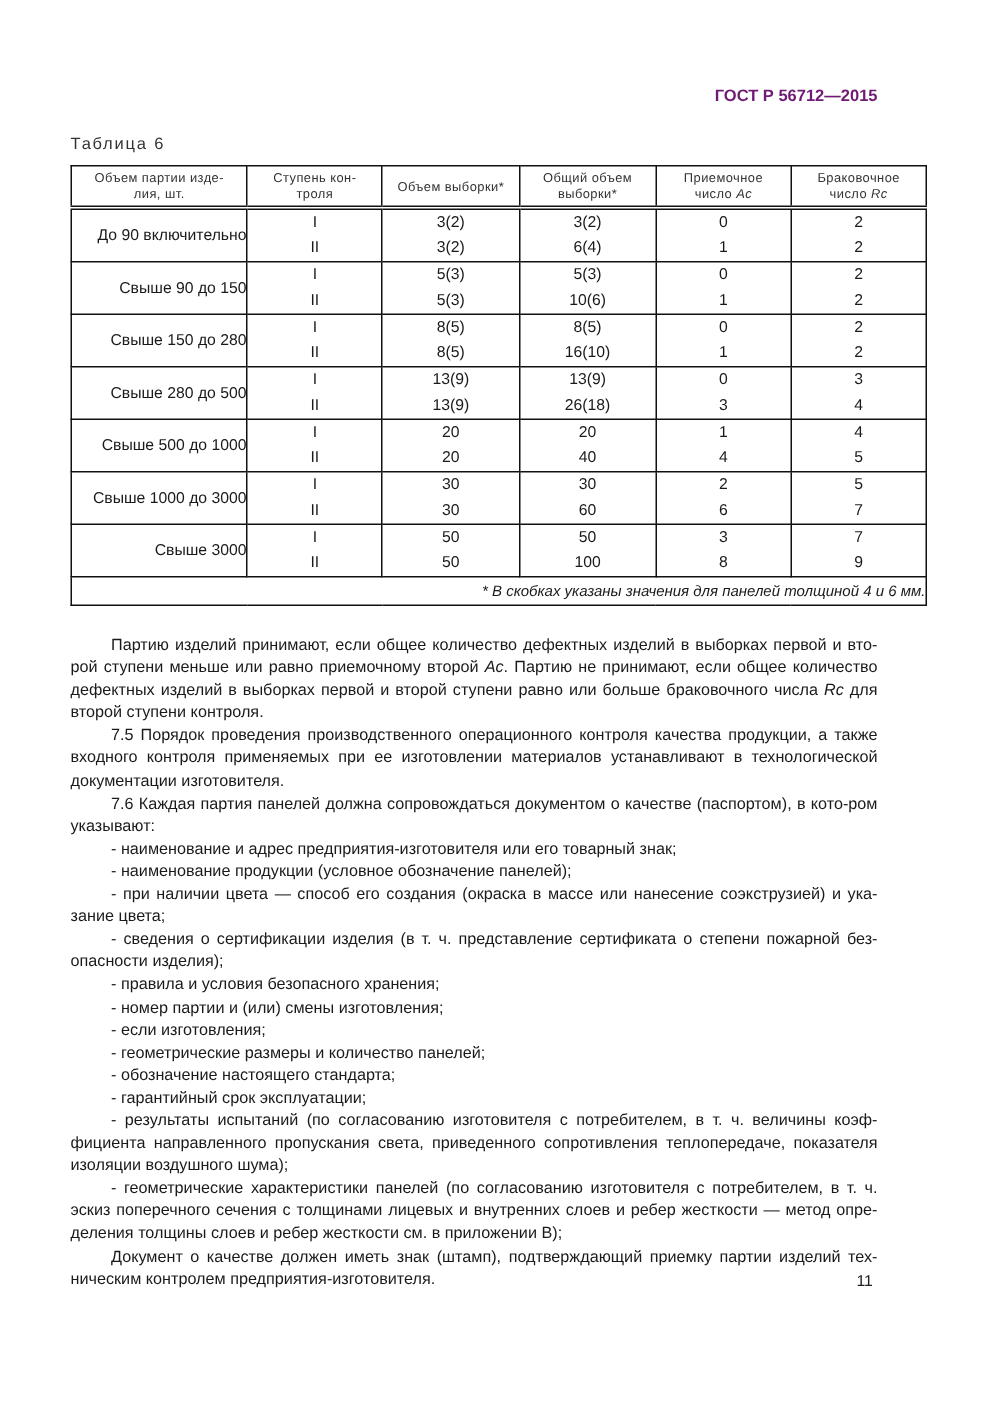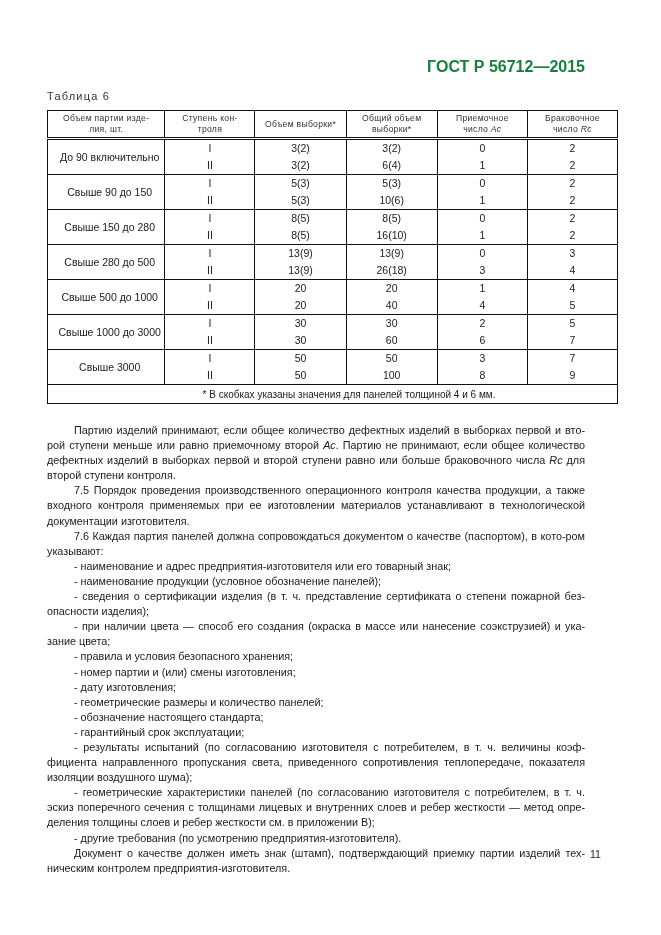--- a/index.html
+++ b/index.html
@@ -1,32 +1,32 @@
 <!DOCTYPE html>
 <html><head>
 <meta charset="utf-8">
 <style>
   html, body { margin:0; padding:0; background:#ffffff; }
   body { width:661px; height:935px; position:relative; overflow:hidden;
          font-family:"Liberation Sans", sans-serif; color:#1a1a1a; }
-  .doc-id { position:absolute; right:76px; top:58px; font-weight:bold; font-size:16px; color:#15803d; }
+  .doc-id { position:absolute; right:76px; top:58px; font-weight:bold; font-size:11px; color:#701a75; }
   .table-caption { position:absolute; left:47px; top:90px; font-size:11px; letter-spacing:1.2px; color:#333; }
   table.t6 { position:absolute; left:47px; top:110px; width:571px; border-collapse:collapse; font-size:10.5px; }
   table.t6 th, table.t6 td { border:1px solid #111; padding:0; }
   table.t6 th { font-weight:normal; font-size:8.6px; color:#333; height:26px; line-height:11px; text-align:center; letter-spacing:0.3px; border-bottom:3px double #111; }
   table.t6 td { height:34px; text-align:center; vertical-align:middle; }
-  table.t6 td.first { text-align:center; padding-left:7px;margin-left:34px; }
+  table.t6 td.first { text-align:right; padding-left:7px;margin-left:34px; }
   table.t6 td .ln { display:block; line-height:17px; }
-  table.t6 td.note { height:18px; text-align:center; padding-left:33px; font-size:10px; }
+  table.t6 td.note { height:18px; text-align:right; padding-left:33px; font-size:10px;font-style:italic; }
   .c1{width:111px}.c2{width:85px}.c3{width:86px}.c4{width:86px}.c5{width:85px}.c6{width:85px}
   .body-text { position:absolute; left:47px; top:423px; width:538px; font-size:10.8px; line-height:15.1px; color:#1a1a1a; }
   .body-text p { margin:0; text-align:justify; }
   .body-text p.ind { text-indent:27px; }
   .body-text p.bul { text-indent:27px; }
-  .page-num { position:absolute; left:571px; top:848px; font-size:10.5px; color:#222;margin-left:19px; }
+  .page-num { position:absolute; left:571px; top:848px; font-size:10.5px; color:#222; }
   i { }
 </style>
 </head>
 <body>
 
 <div class="doc-id">ГОСТ Р 56712—2015</div>
 <div class="table-caption">Таблица 6</div>
 
 <table class="t6">
   <thead>
@@ -207,28 +207,27 @@
     </tbody>
 </table>
 
 <div class="body-text">
   <p class="ind"><span>Партию изделий принимают, если общее количество дефектных изделий в выборках первой и вто-рой ступени меньше или равно приемочному второй </span><i>Ac</i><span>. Партию не принимают, если общее количество дефектных изделий в выборках первой и второй ступени равно или больше браковочного числа </span><i>Rc</i><span> для второй ступени контроля.</span></p>
   <p class="ind">7.5 Порядок проведения производственного операционного контроля качества продукции, а также входного контроля применяемых при ее изготовлении материалов устанавливают в технологической документации изготовителя.</p>
   <p class="ind">7.6 Каждая партия панелей должна сопровождаться документом о качестве (паспортом), в кото-ром указывают:</p>
   <div id="bullets">
       <p class="bul">- наименование и адрес предприятия-изготовителя или его товарный знак;</p>
       <p class="bul">- наименование продукции (условное обозначение панелей);</p>
+      <p class="bul">- при наличии цвета — способ его создания (окраска в массе или нанесение соэкструзией) и ука-зание цвета;</p>
       <p class="bul">- сведения о сертификации изделия (в т. ч. представление сертификата о степени пожарной без-опасности изделия);</p>
-      <p class="bul">- при наличии цвета — способ его создания (окраска в массе или нанесение соэкструзией) и ука-зание цвета;</p>
       <p class="bul">- правила и условия безопасного хранения;</p>
       <p class="bul">- номер партии и (или) смены изготовления;</p>
-      <p class="bul">- дату изготовления;</p>
+      <p class="bul">- если изготовления;</p>
       <p class="bul">- геометрические размеры и количество панелей;</p>
       <p class="bul">- обозначение настоящего стандарта;</p>
       <p class="bul">- гарантийный срок эксплуатации;</p>
       <p class="bul">- результаты испытаний (по согласованию изготовителя с потребителем, в т. ч. величины коэф-фициента направленного пропускания света, приведенного сопротивления теплопередаче, показателя изоляции воздушного шума);</p>
       <p class="bul">- геометрические характеристики панелей (по согласованию изготовителя с потребителем, в т. ч. эскиз поперечного сечения с толщинами лицевых и внутренних слоев и ребер жесткости — метод опре-деления толщины слоев и ребер жесткости см. в приложении В);</p>
-      <p class="bul">- другие требования (по усмотрению предприятия-изготовителя).</p>
     </div>
   <p class="ind">Документ о качестве должен иметь знак (штамп), подтверждающий приемку партии изделий тех-ническим контролем предприятия-изготовителя.</p>
 </div>
 
 <div class="page-num">11</div>
 
 </body></html>

